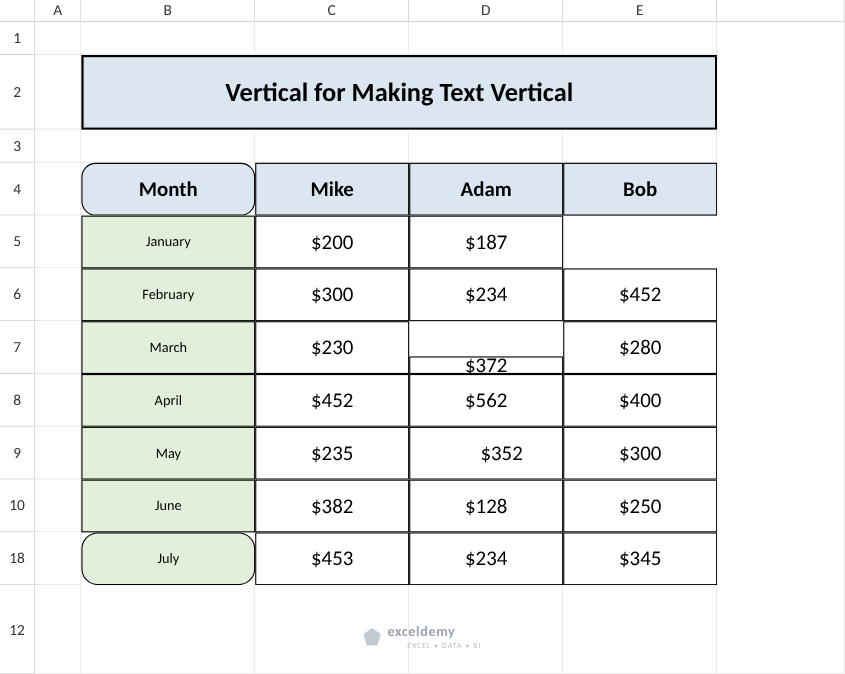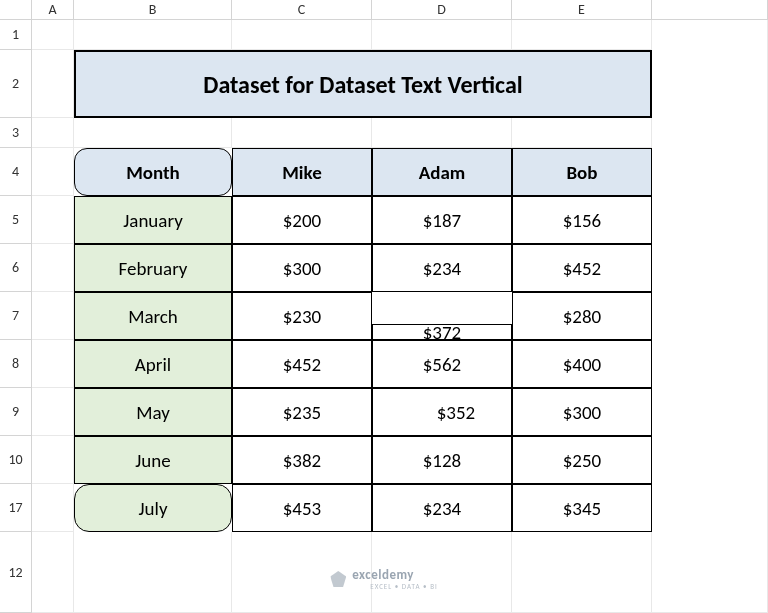--- a/index.html
+++ b/index.html
@@ -70,21 +70,21 @@
     border: 1px solid #000;
     font-weight: bold;
     font-size: 19px;
     display: flex;
     align-items: center;
     justify-content: center;
   }
   .month-cell {
     background: #e2efda;
     border: 1px solid #000;
-    font-size: 19px;
+    font-size: 13px;
     display: flex;
     align-items: center;
     justify-content: center;
   }
   .val-cell {
     background: #fff;
     border: 1px solid #000;
     font-size: 19px;
     display: flex;
     align-items: center;
@@ -130,57 +130,56 @@
   <div class="row-head" style="grid-column:1;grid-row:2;">1</div>
   <div class="row-head" style="grid-column:1;grid-row:3;">2</div>
   <div class="row-head" style="grid-column:1;grid-row:4;">3</div>
   <div class="row-head" style="grid-column:1;grid-row:5;">4</div>
   <div class="row-head" style="grid-column:1;grid-row:6;">5</div>
   <div class="row-head" style="grid-column:1;grid-row:7;">6</div>
   <div class="row-head" style="grid-column:1;grid-row:8;">7</div>
   <div class="row-head" style="grid-column:1;grid-row:9;">8</div>
   <div class="row-head" style="grid-column:1;grid-row:10;">9</div>
   <div class="row-head" style="grid-column:1;grid-row:11;">10</div>
-  <div class="row-head" style="grid-column:1;grid-row:12;">17</div>
+  <div class="row-head" style="grid-column:1;grid-row:12;">18</div>
   <div class="row-head" style="grid-column:1;grid-row:13;">12</div>
 
   <div class="cell" style="grid-column:2;grid-row:2;"></div>
   <div class="cell" style="grid-column:2;grid-row:3;"></div>
   <div class="cell" style="grid-column:2;grid-row:4;"></div>
   <div class="cell" style="grid-column:2;grid-row:5;"></div>
   <div class="cell" style="grid-column:2;grid-row:6;"></div>
   <div class="cell" style="grid-column:2;grid-row:7;"></div>
   <div class="cell" style="grid-column:2;grid-row:8;"></div>
   <div class="cell" style="grid-column:2;grid-row:9;"></div>
   <div class="cell" style="grid-column:2;grid-row:10;"></div>
   <div class="cell" style="grid-column:2;grid-row:11;"></div>
   <div class="cell" style="grid-column:2;grid-row:12;"></div>
   <div class="cell" style="grid-column:2;grid-row:13;"></div>
 
   <div class="cell" style="grid-column:3;grid-row:2;"></div>
   <div class="cell" style="grid-column:4;grid-row:2;"></div>
   <div class="cell" style="grid-column:5;grid-row:2;"></div>
   <div class="cell" style="grid-column:6;grid-row:2;"></div>
 
-  <div class="title-cell">Dataset for Dataset Text Vertical</div>
+  <div class="title-cell">Vertical for Making Text Vertical</div>
 
   <div class="cell" style="grid-column:3;grid-row:4;"></div>
   <div class="cell" style="grid-column:4;grid-row:4;"></div>
   <div class="cell" style="grid-column:5;grid-row:4;"></div>
   <div class="cell" style="grid-column:6;grid-row:4;"></div>
 
   <div class="th" style="grid-column:3;grid-row:5;border-radius:13px;">Month</div>
   <div class="th" style="grid-column:4;grid-row:5;">Mike</div>
   <div class="th" style="grid-column:5;grid-row:5;">Adam</div>
   <div class="th" style="grid-column:6;grid-row:5;">Bob</div>
 
   <div class="month-cell" style="grid-column:3;grid-row:6;">January</div>
   <div class="val-cell" style="grid-column:4;grid-row:6;">$200</div>
   <div class="val-cell" style="grid-column:5;grid-row:6;">$187</div>
-  <div class="val-cell" style="grid-column:6;grid-row:6;">$156</div>
 
   <div class="month-cell" style="grid-column:3;grid-row:7;text-align:right;">February</div>
   <div class="val-cell" style="grid-column:4;grid-row:7;">$300</div>
   <div class="val-cell" style="grid-column:5;grid-row:7;">$234</div>
   <div class="val-cell" style="grid-column:6;grid-row:7;">$452</div>
 
   <div class="month-cell" style="grid-column:3;grid-row:8;">March</div>
   <div class="val-cell" style="grid-column:4;grid-row:8;">$230</div>
   <div class="val-cell" style="grid-column:5;grid-row:8;margin-top:32px;">$372</div>
   <div class="val-cell" style="grid-column:6;grid-row:8;">$280</div>

